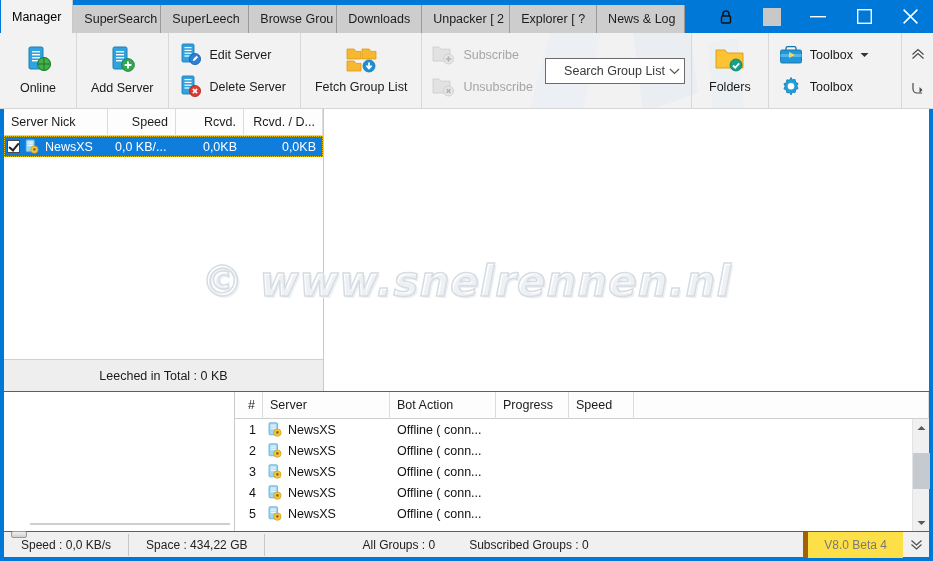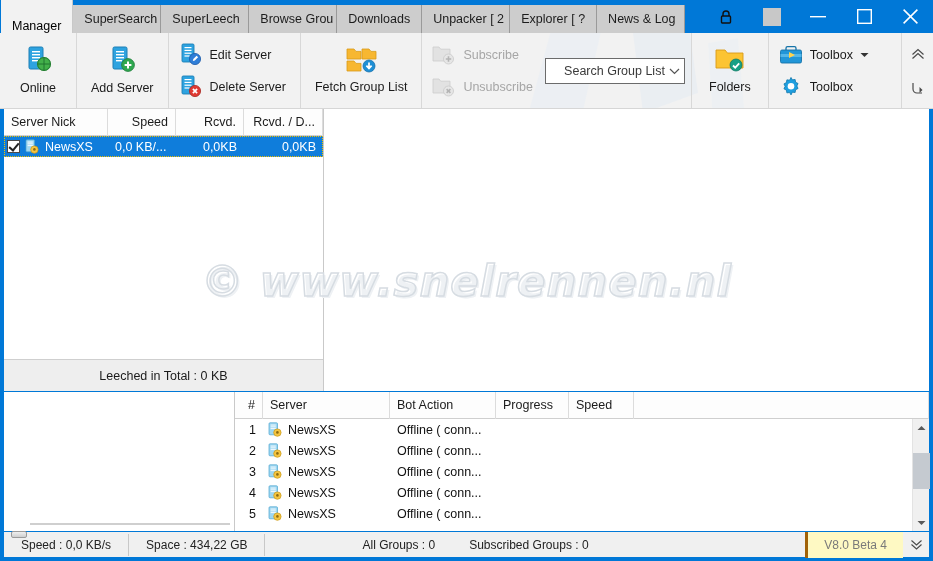--- a/index.html
+++ b/index.html
@@ -44,21 +44,20 @@
     max-width: 88px;
     align-self: flex-end;
     cursor: default;
   }
   .tab.active {
     background: #f2f2f2;
     height: 33px;
     color: #000;
     border-right: 1px solid #c8c8c8;
     max-width: 92px;
-    align-items: flex-end;
   }
   .tabs .tab:first-child { border-left: 1px solid #0078d7; }
   .win-controls {
     margin-left: auto;
     display: flex; align-items: center;
     height: 33px;
   }
   .wc {
     width: 46px; height: 33px;
     display: flex; align-items: center; justify-content: center;
@@ -369,26 +368,26 @@
   .st-cell {
     padding: 0 17px;
     height: 22px;
     display: flex; align-items: center;
     border-right: 1px solid #c8c8c8;
     white-space: nowrap;
   }
   .st-cell.plain { border-right: none; }
   .st-version {
     margin-left: auto;
-    background: #fef9c3;
+    background: #fde047;
     color: #7a7a7a;
     padding: 0 16px;
     height: 26px;
     display: flex; align-items: center;
-    border-left: 3px solid #a16207;
+    border-left: 5px solid #a16207;
     white-space: nowrap;
   }
   .st-chev {
     width: 26px; height: 26px;
     display: flex; align-items: center; justify-content: center;
     color: #4a4a4a;
   }
 
   .icon { display: inline-block; line-height: 0; flex: 0 0 auto; }
 </style>

